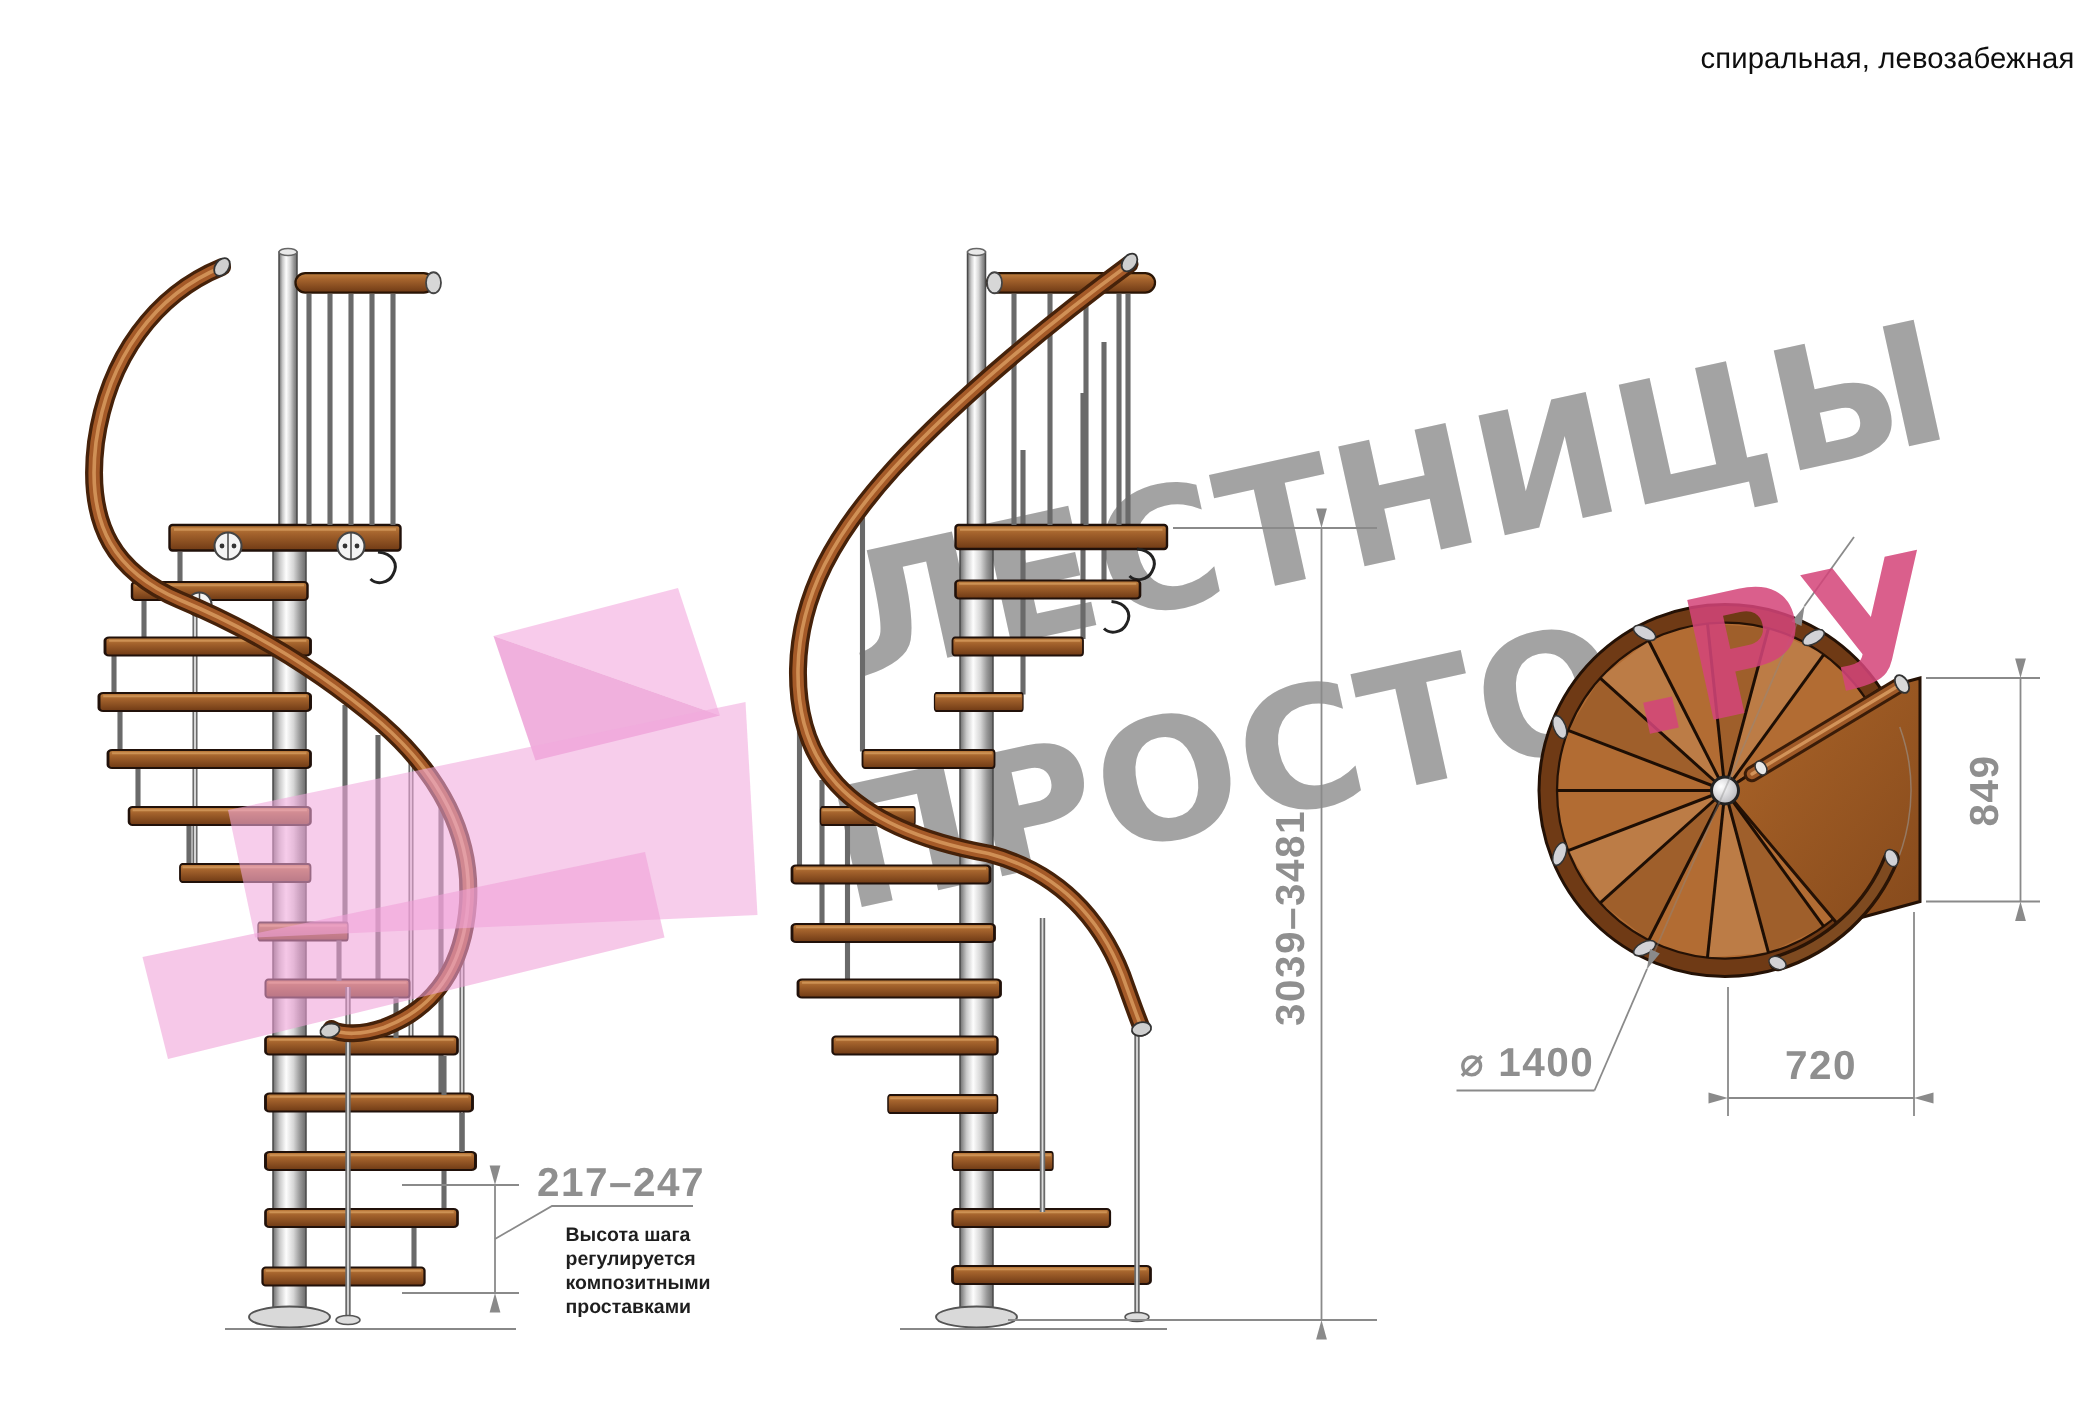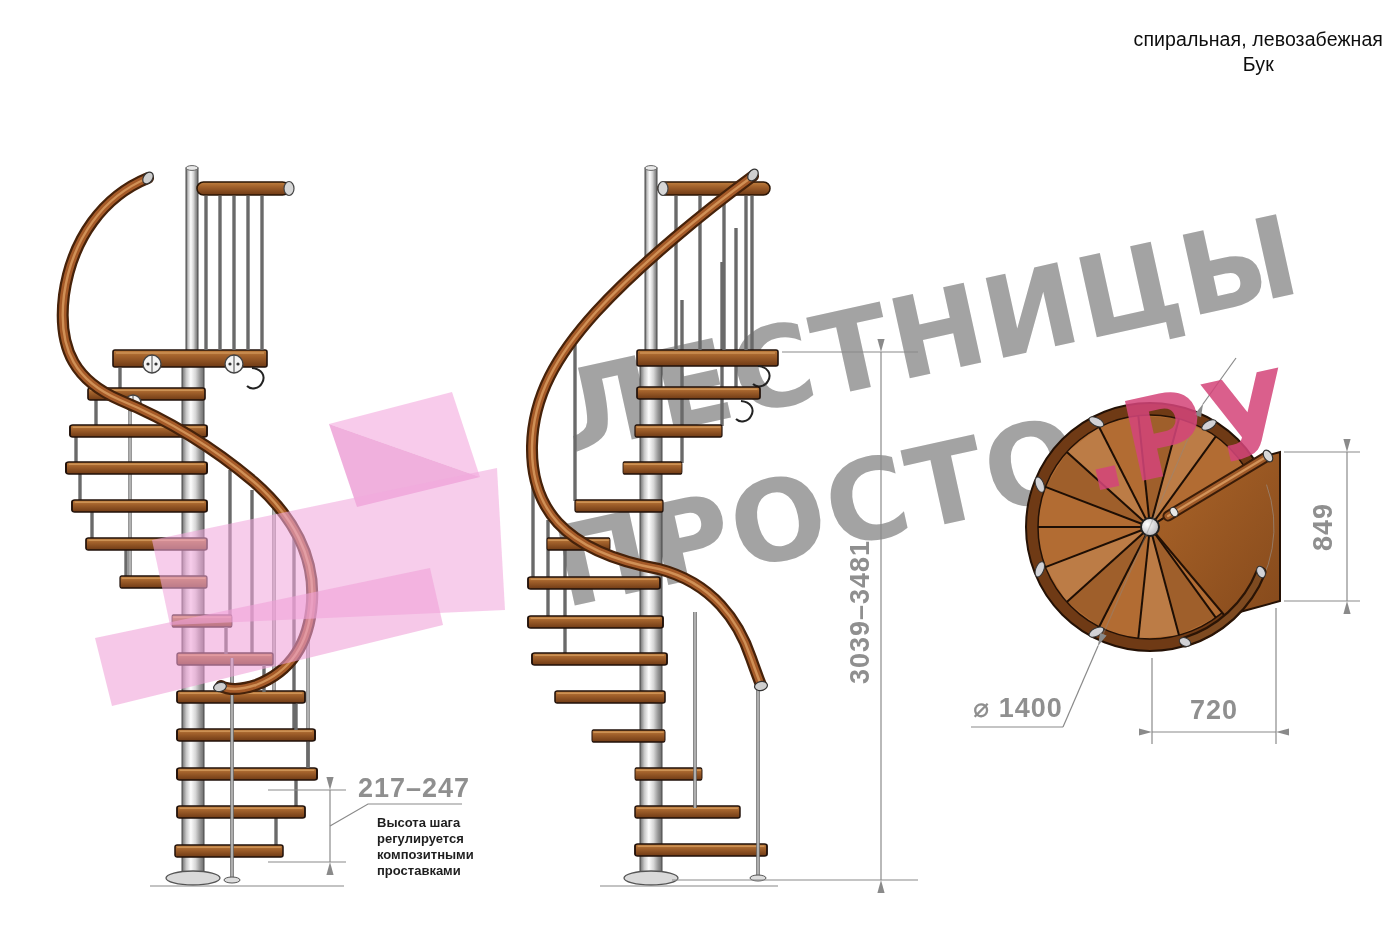--- a/index.html
+++ b/index.html
@@ -1,19 +1,19 @@
 <!DOCTYPE html>
 <html><head>
 <meta charset="utf-8">
 <style>
   html,body{margin:0;padding:0;background:#fff;}
   #page{position:relative;width:1400px;height:937px;overflow:hidden;background:#ffffff;
         font-family:"Liberation Sans","DejaVu Sans",sans-serif;}
   
-  #header{position:absolute;top:27px;right:17px;text-align:center;color:#0e0e0e;
+  #header{position:absolute;top:27px;right:17px;text-align:right;color:#0e0e0e;
           font-size:19.5px;line-height:25px;letter-spacing:.1px;}
   
   .wm{position:absolute;left:508px;top:350px;transform:rotate(-12.4deg);transform-origin:0 0;
       font-family:"DejaVu Sans","Liberation Sans",sans-serif;font-weight:900;
       font-size:112px;line-height:150px;letter-spacing:2px;white-space:nowrap;}
   .wm .l1{margin-left:40px;}
   .wm-back{color:#9d9d9d;opacity:.93;z-index:1;}
   .wm-front{z-index:3;}
   .wm-front .l1{visibility:hidden;}
   .wm-front .g2{visibility:hidden;}
@@ -355,16 +355,15 @@
     <polygon points="95,638 430,568 443,625 112,706" fill="#efa0d7" opacity=".58"></polygon>
   </svg>
 
   <div class="wm wm-front">
       <div class="l1">ЛЕСТНИЦЫ</div>
       <div class="l2"><span class="g2">ПРОСТО</span><span class="accent">.РУ</span></div>
     </div>
 
   <div id="header">
     <div>спиральная, левозабежная</div>
-    <div>Бук</div>
   </div>
 
 </div>
 
 </body></html>

